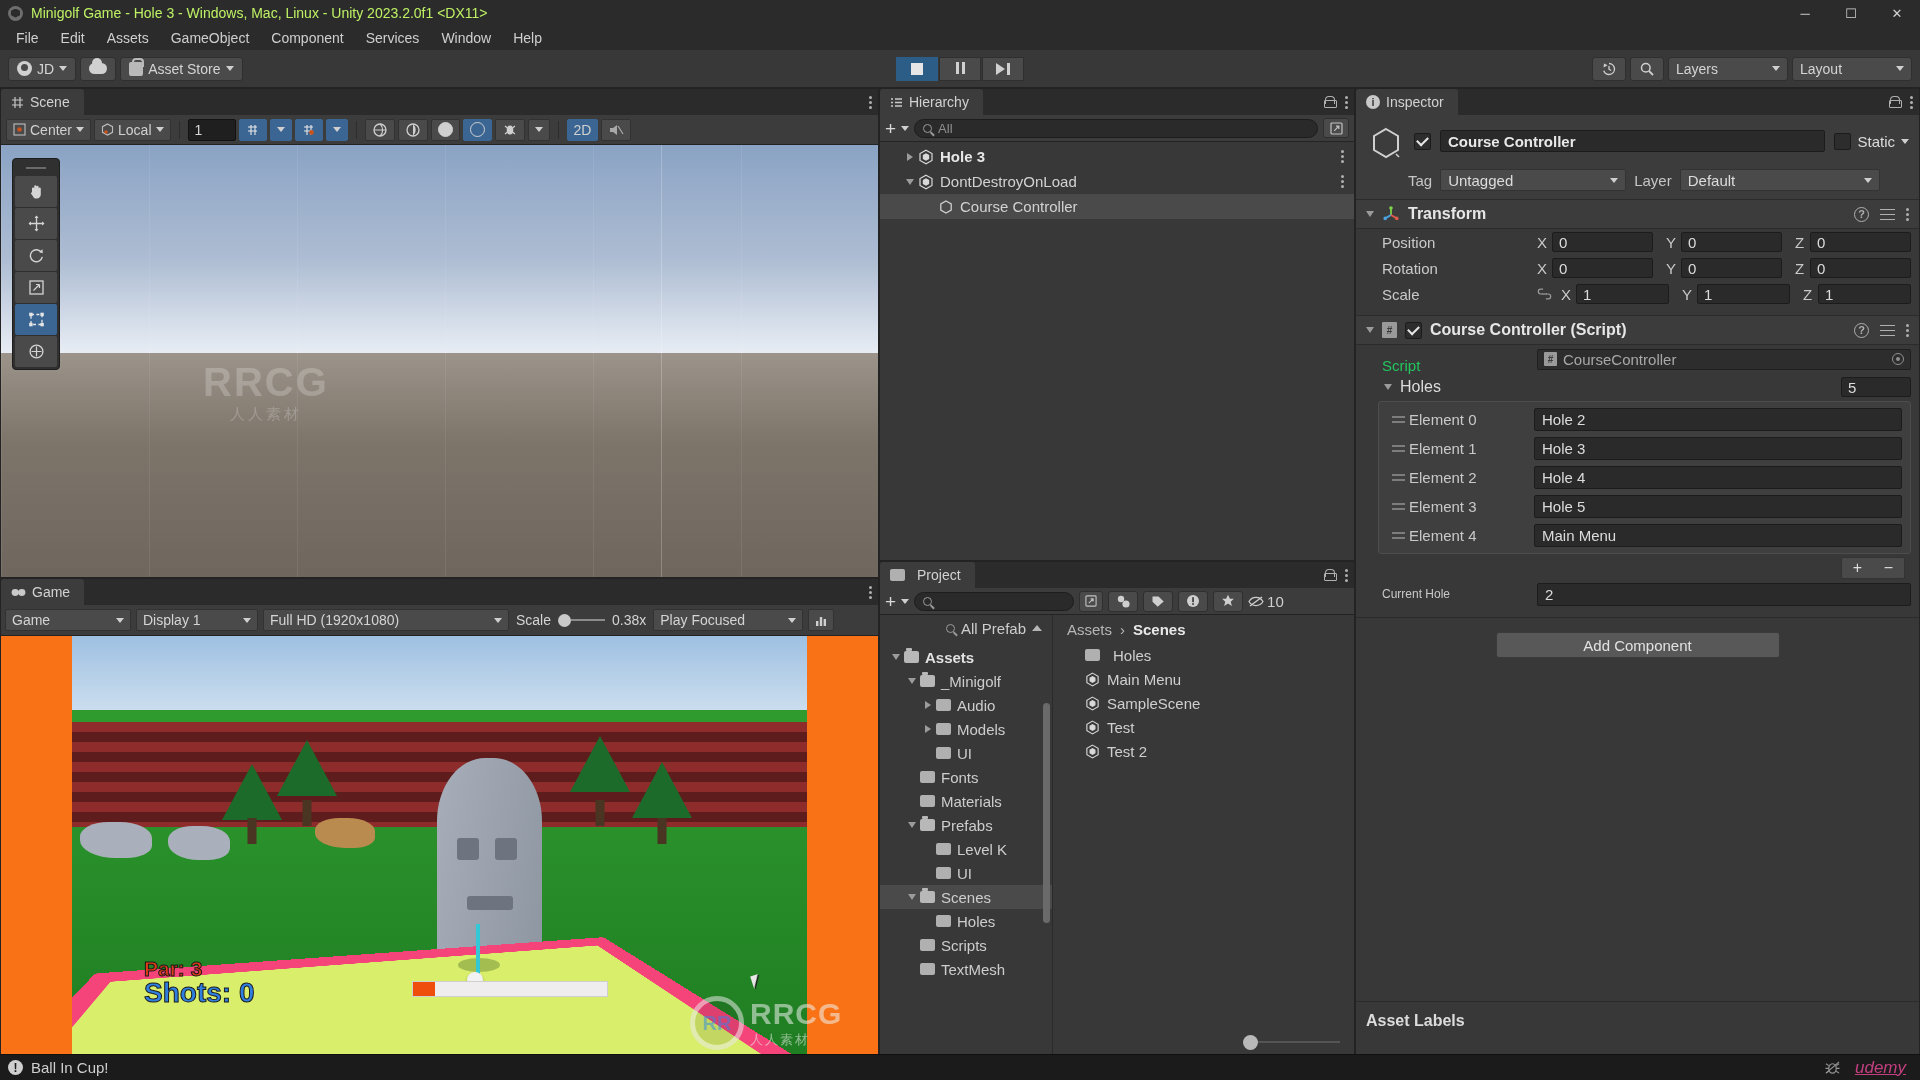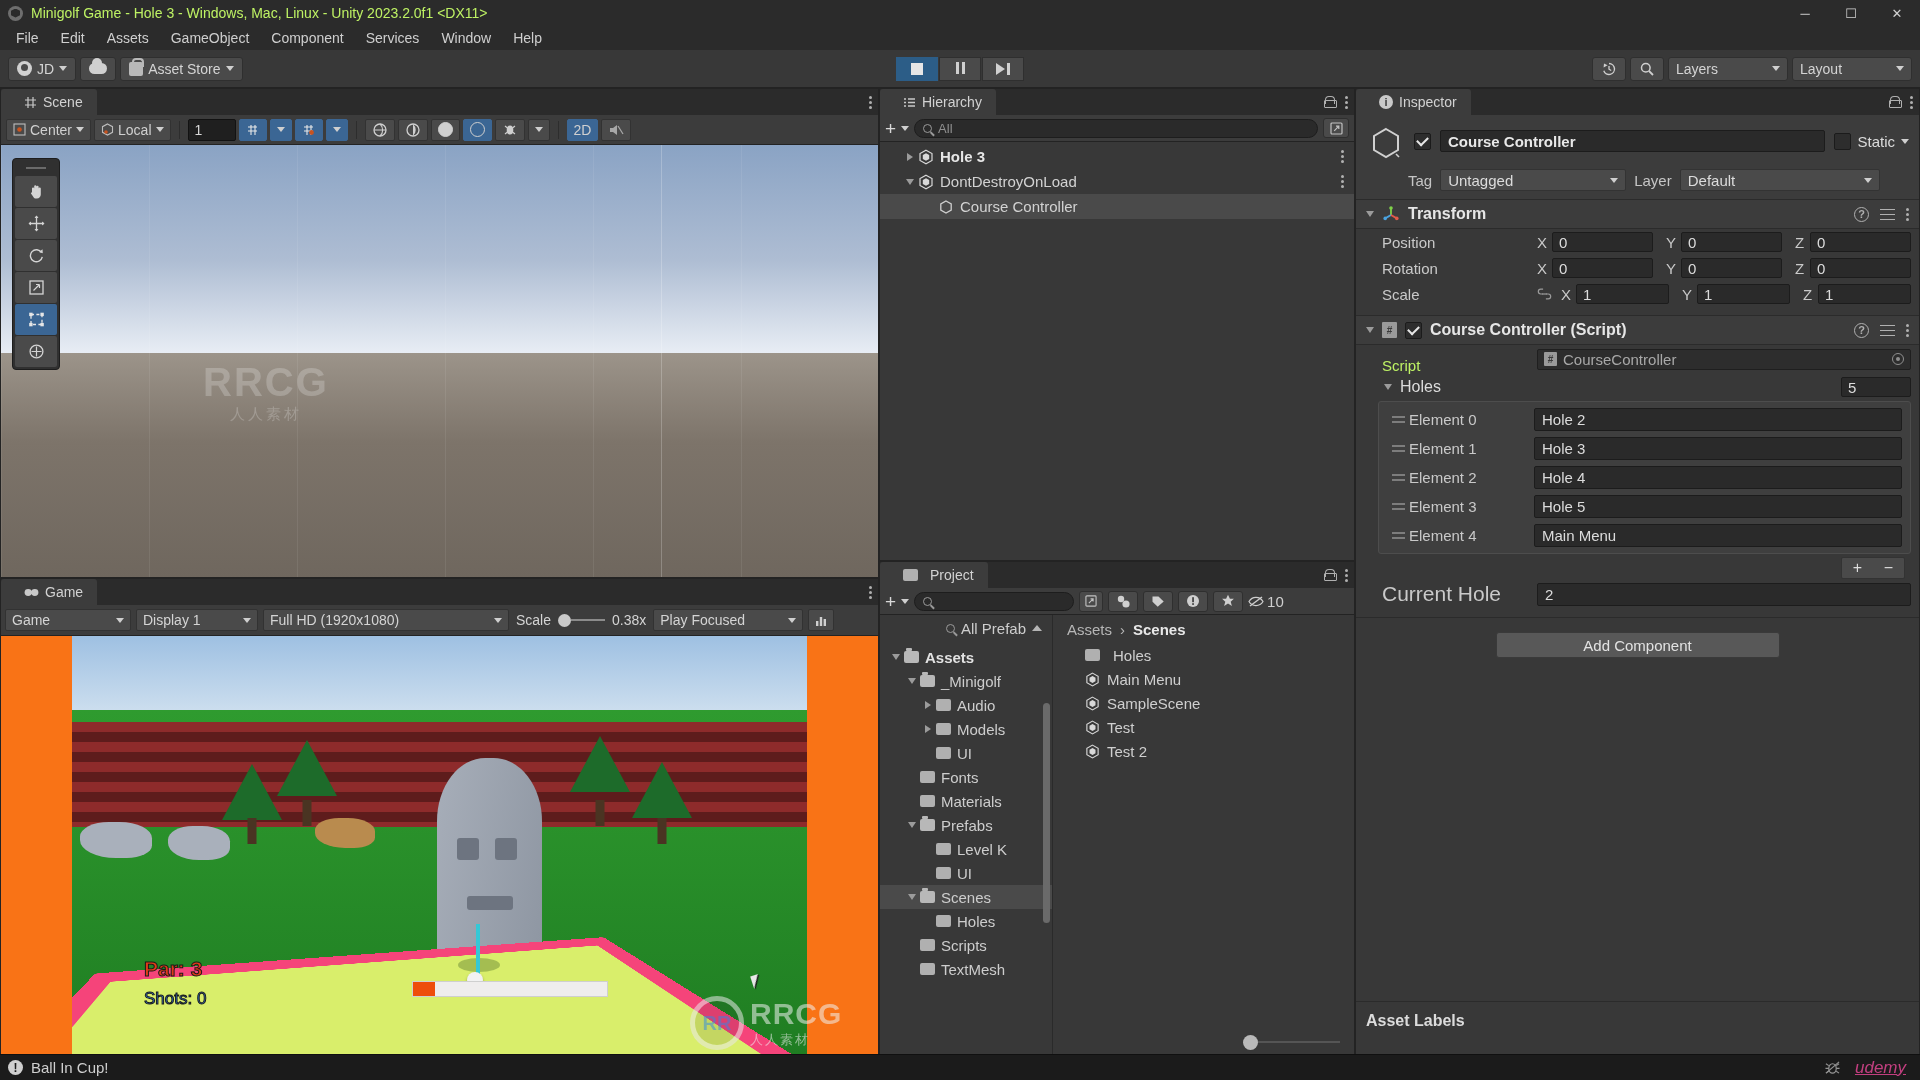--- a/index.html
+++ b/index.html
@@ -60,21 +60,21 @@
   .icon-btn{width:34px;height:24px;background:#4a4a4a;border:1px solid #2f2f2f;border-radius:3px;
             display:flex;align-items:center;justify-content:center;}
   .sel-btn{height:24px;background:#4a4a4a;border:1px solid #2f2f2f;border-radius:3px;
            display:flex;align-items:center;justify-content:space-between;
            padding:0 7px;color:#d4d4d4;font-size:14px;min-width:120px;gap:12px;}
 
   
   .panel{position:absolute;background:#383838;border:1px solid #232323;display:flex;flex-direction:column;}
   .panel-tabs{height:26px;background:#2b2b2b;display:flex;align-items:flex-end;position:relative;flex:0 0 auto;}
   .panel-tab{height:26px;background:#3c3c3c;display:flex;align-items:center;gap:6px;
-             padding:0 14px 0 23px;font-size:14px;color:#d2d2d2;border-top-left-radius:3px;border-top-right-radius:3px;margin-top:45px;}
+             padding:0 14px 0 10px;font-size:14px;color:#d2d2d2;border-top-left-radius:3px;border-top-right-radius:3px;margin-top:45px;}
   .tab-tools{position:absolute;right:6px;top:0;height:26px;display:flex;align-items:center;gap:10px;}
   .lock{width:11px;height:12px;position:relative;}
   .lock:before{content:"";position:absolute;left:1px;top:0;width:8px;height:7px;border:1.5px solid #b0b0b0;
     border-bottom:none;border-radius:4px 4px 0 0;}
   .lock:after{content:"";position:absolute;left:0;bottom:0;width:11px;height:6px;border:1.5px solid #b0b0b0;border-radius:1px;}
   .kebab{display:flex;flex-direction:column;gap:2px;}
   .kebab i{width:3px;height:3px;border-radius:50%;background:#b0b0b0;display:block;}
 
   .panel-toolbar{height:27px;background:#3c3c3c;display:flex;align-items:center;
                  gap:5px;padding:0 5px;border-bottom:1px solid #232323;flex:0 0 auto;}
@@ -150,21 +150,21 @@
        border-radius:46% 46% 14% 14%/30% 30% 8% 8%;}
   .g-statue:before{content:"";position:absolute;left:20px;top:80px;width:22px;height:22px;background:#6d7480;border-radius:3px;}
   .g-statue:after{content:"";position:absolute;left:58px;top:80px;width:22px;height:22px;background:#6d7480;border-radius:3px;}
   .g-mouth{position:absolute;left:30px;top:138px;width:46px;height:14px;background:#6d7480;border-radius:3px;}
   .tree{position:absolute;}
   .tree .trunk{position:absolute;left:50%;transform:translateX(-50%);bottom:0;width:9px;height:26px;background:#4a3422;}
   .tree .c{position:absolute;left:50%;transform:translateX(-50%);width:0;height:0;
        border-left:30px solid transparent;border-right:30px solid transparent;border-bottom:56px solid #1d6b2a;}
   .game-hud-par{position:absolute;left:72px;bottom:74px;font-weight:bold;font-size:21px;
        color:#e03b18;-webkit-text-stroke:1px #1a1a1a;}
-  .game-hud-shots{position:absolute;left:72px;bottom:46px;font-weight:normal;font-size:17px;
+  .game-hud-shots{position:absolute;left:72px;bottom:46px;font-weight:bold;font-size:28px;
        color:#2f7fe0;-webkit-text-stroke:1px #1a1a1a;}
   .game-power{position:absolute;left:340px;bottom:58px;width:196px;height:16px;
        background:#efeded;border:1px solid #cfcfcf;}
   .game-power .fill{width:22px;height:100%;background:#ee4d0b;}
   .cursor{position:absolute;left:752px;top:975px;width:0;height:0;z-index:60;
        border-left:8px solid #e8e8e8;border-bottom:13px solid transparent;
        transform:rotate(-18deg);filter:drop-shadow(1px 1px 0 #111);}
 
   
   #hierarchy-panel{left:879px;top:88px;width:476px;height:473px;}
@@ -230,21 +230,21 @@
   .sliders-ic i:nth-child(2){top:6px;}
   .sliders-ic i:nth-child(3){top:11px;}
   .vec-row{height:26px;display:flex;align-items:center;padding-left:26px;gap:0;}
   .vec-row .lbl{width:155px;color:#c9c9c9;font-size:15px;}
   .axis{display:flex;align-items:center;gap:5px;flex:1;}
   .axis .ax{color:#c9c9c9;font-size:15px;width:10px;}
   .num{height:20px;background:#2a2a2a;border:1px solid #1c1c1c;border-radius:2px;
        flex:1;display:flex;align-items:center;padding-left:6px;color:#dcdcdc;font-size:15px;margin-right:8px;}
   .link-ic{width:15px;height:12px;margin-right:4px;}
   .script-row{height:28px;display:flex;align-items:center;padding-left:26px;}
-  .script-row .lbl{width:155px;color:#bef264;font-size:15px;margin-top:12px;}
+  .script-row .lbl{width:155px;color:#22c55e;font-size:15px;margin-top:12px;}
   .obj-field{flex:1;height:21px;background:#2d2d2d;border:1px solid #1f1f1f;border-radius:2px;
        display:flex;align-items:center;gap:6px;padding:0 6px;color:#a8a8a8;font-size:15px;margin-right:8px;}
   .script-ic{width:13px;height:14px;background:#9a9a9a;border-radius:1px;color:#3a3a3a;
        font-size:10px;display:flex;align-items:center;justify-content:center;font-weight:bold;flex:0 0 auto;}
   .obj-dot{margin-left:auto;width:12px;height:12px;border-radius:50%;border:1.5px solid #8f8f8f;
        display:flex;align-items:center;justify-content:center;}
   .obj-dot:after{content:"";width:4px;height:4px;border-radius:50%;background:#8f8f8f;}
   .arr-head{height:28px;display:flex;align-items:center;padding-left:28px;gap:8px;}
   .arr-size{width:70px;height:20px;background:#2a2a2a;border:1px solid #1c1c1c;border-radius:2px;
        display:flex;align-items:center;padding-left:6px;color:#dcdcdc;font-size:15px;margin-left:auto;margin-right:8px;}
@@ -252,21 +252,21 @@
   .el-row{height:29px;display:flex;align-items:center;padding-left:8px;gap:0;}
   .drag{width:22px;display:flex;flex-direction:column;gap:3px;align-items:center;}
   .drag i{width:13px;height:1.6px;background:#7d7d7d;display:block;}
   .el-row .lbl{width:125px;color:#c9c9c9;font-size:15px;}
   .el-field{flex:1;height:23px;background:#2a2a2a;border:1px solid #1c1c1c;border-radius:2px;
        display:flex;align-items:center;padding-left:7px;color:#dcdcdc;font-size:15px;margin-right:8px;}
   .pm-row{display:flex;justify-content:flex-end;padding:3px 14px 0 0;}
   .pm-box{height:22px;background:#4a4a4a;border:1px solid #333;border-radius:2px;display:flex;}
   .pm-box span{width:31px;display:flex;align-items:center;justify-content:center;color:#dcdcdc;font-size:16px;}
   .cur-hole{height:30px;display:flex;align-items:center;padding-left:26px;}
-  .cur-hole .lbl{width:155px;color:#c9c9c9;font-size:21px;}
+  .cur-hole .lbl{width:155px;color:#c9c9c9;font-size:12px;}
   .addcomp-wrap{display:flex;justify-content:center;padding:14px 0 0 0;border-top:1px solid #2b2b2b;margin-top:8px;}
   .addcomp{width:284px;height:26px;background:#585858;border:1px solid #3a3a3a;border-radius:3px;
        display:flex;align-items:center;justify-content:center;color:#e2e2e2;font-size:15px;}
   .asset-labels{position:absolute;left:0;right:0;bottom:0;height:54px;background:#383838;
        border-top:1px solid #2b2b2b;display:flex;align-items:flex-start;padding:10px 0 0 10px;}
   .asset-labels span{font-weight:bold;color:#dcdcdc;font-size:16px;}
 
   
   .statusbar{position:absolute;left:0;bottom:0;width:1920px;height:26px;background:#1b1b1b;
        display:flex;align-items:center;padding-left:8px;gap:8px;border-top:1px solid #101010;}

